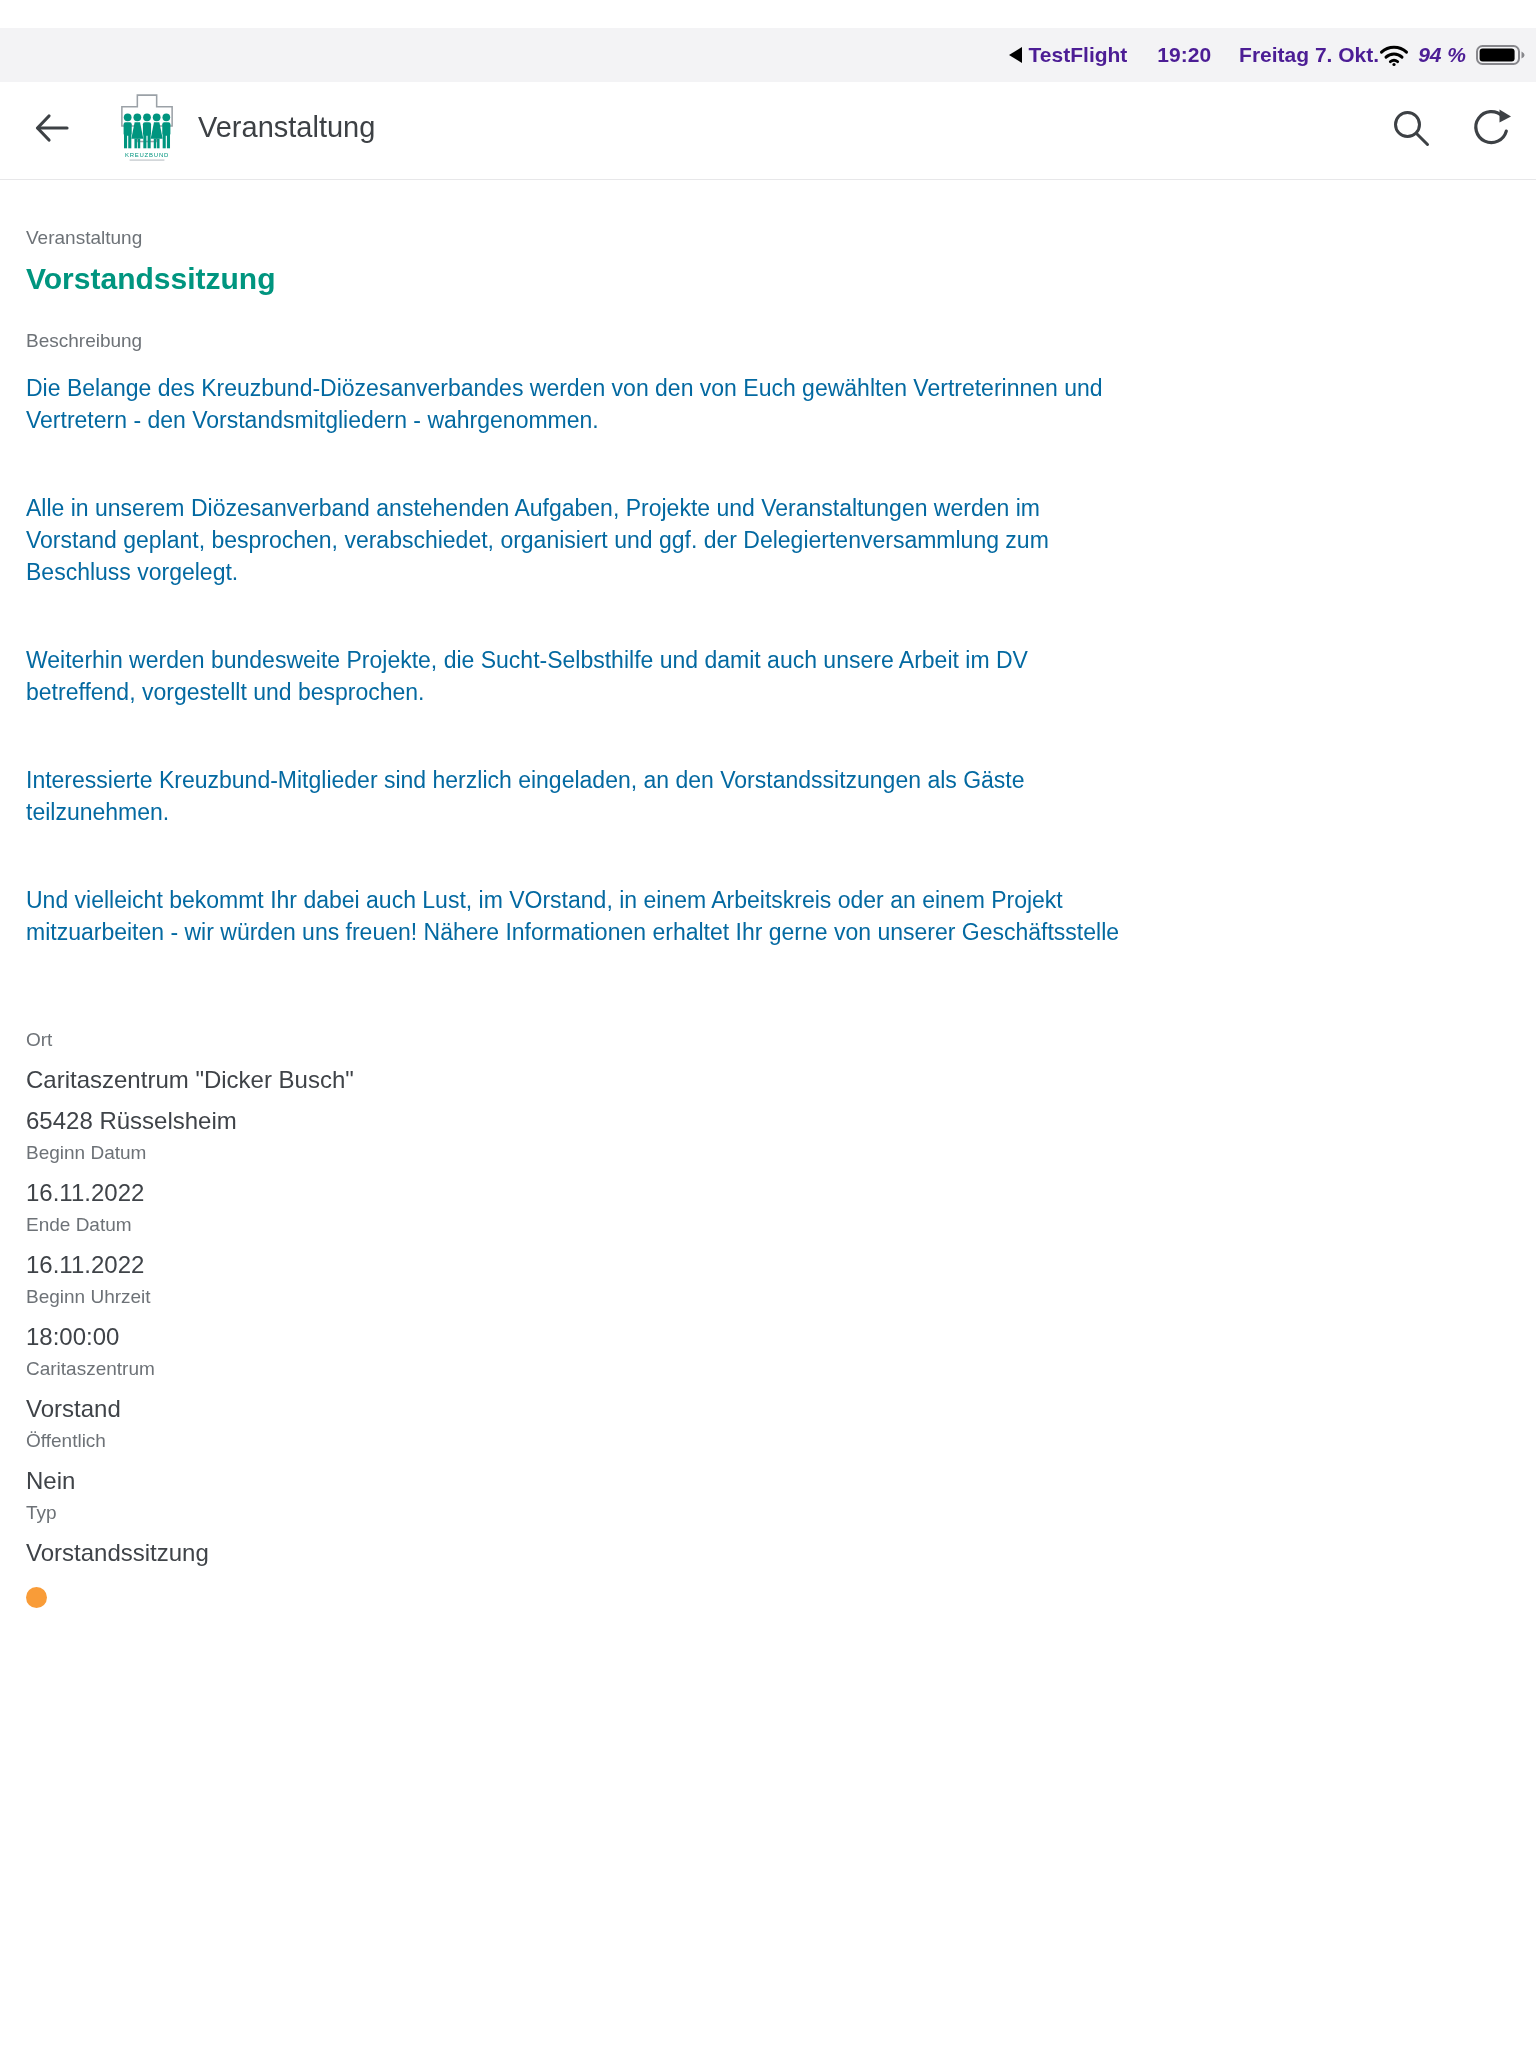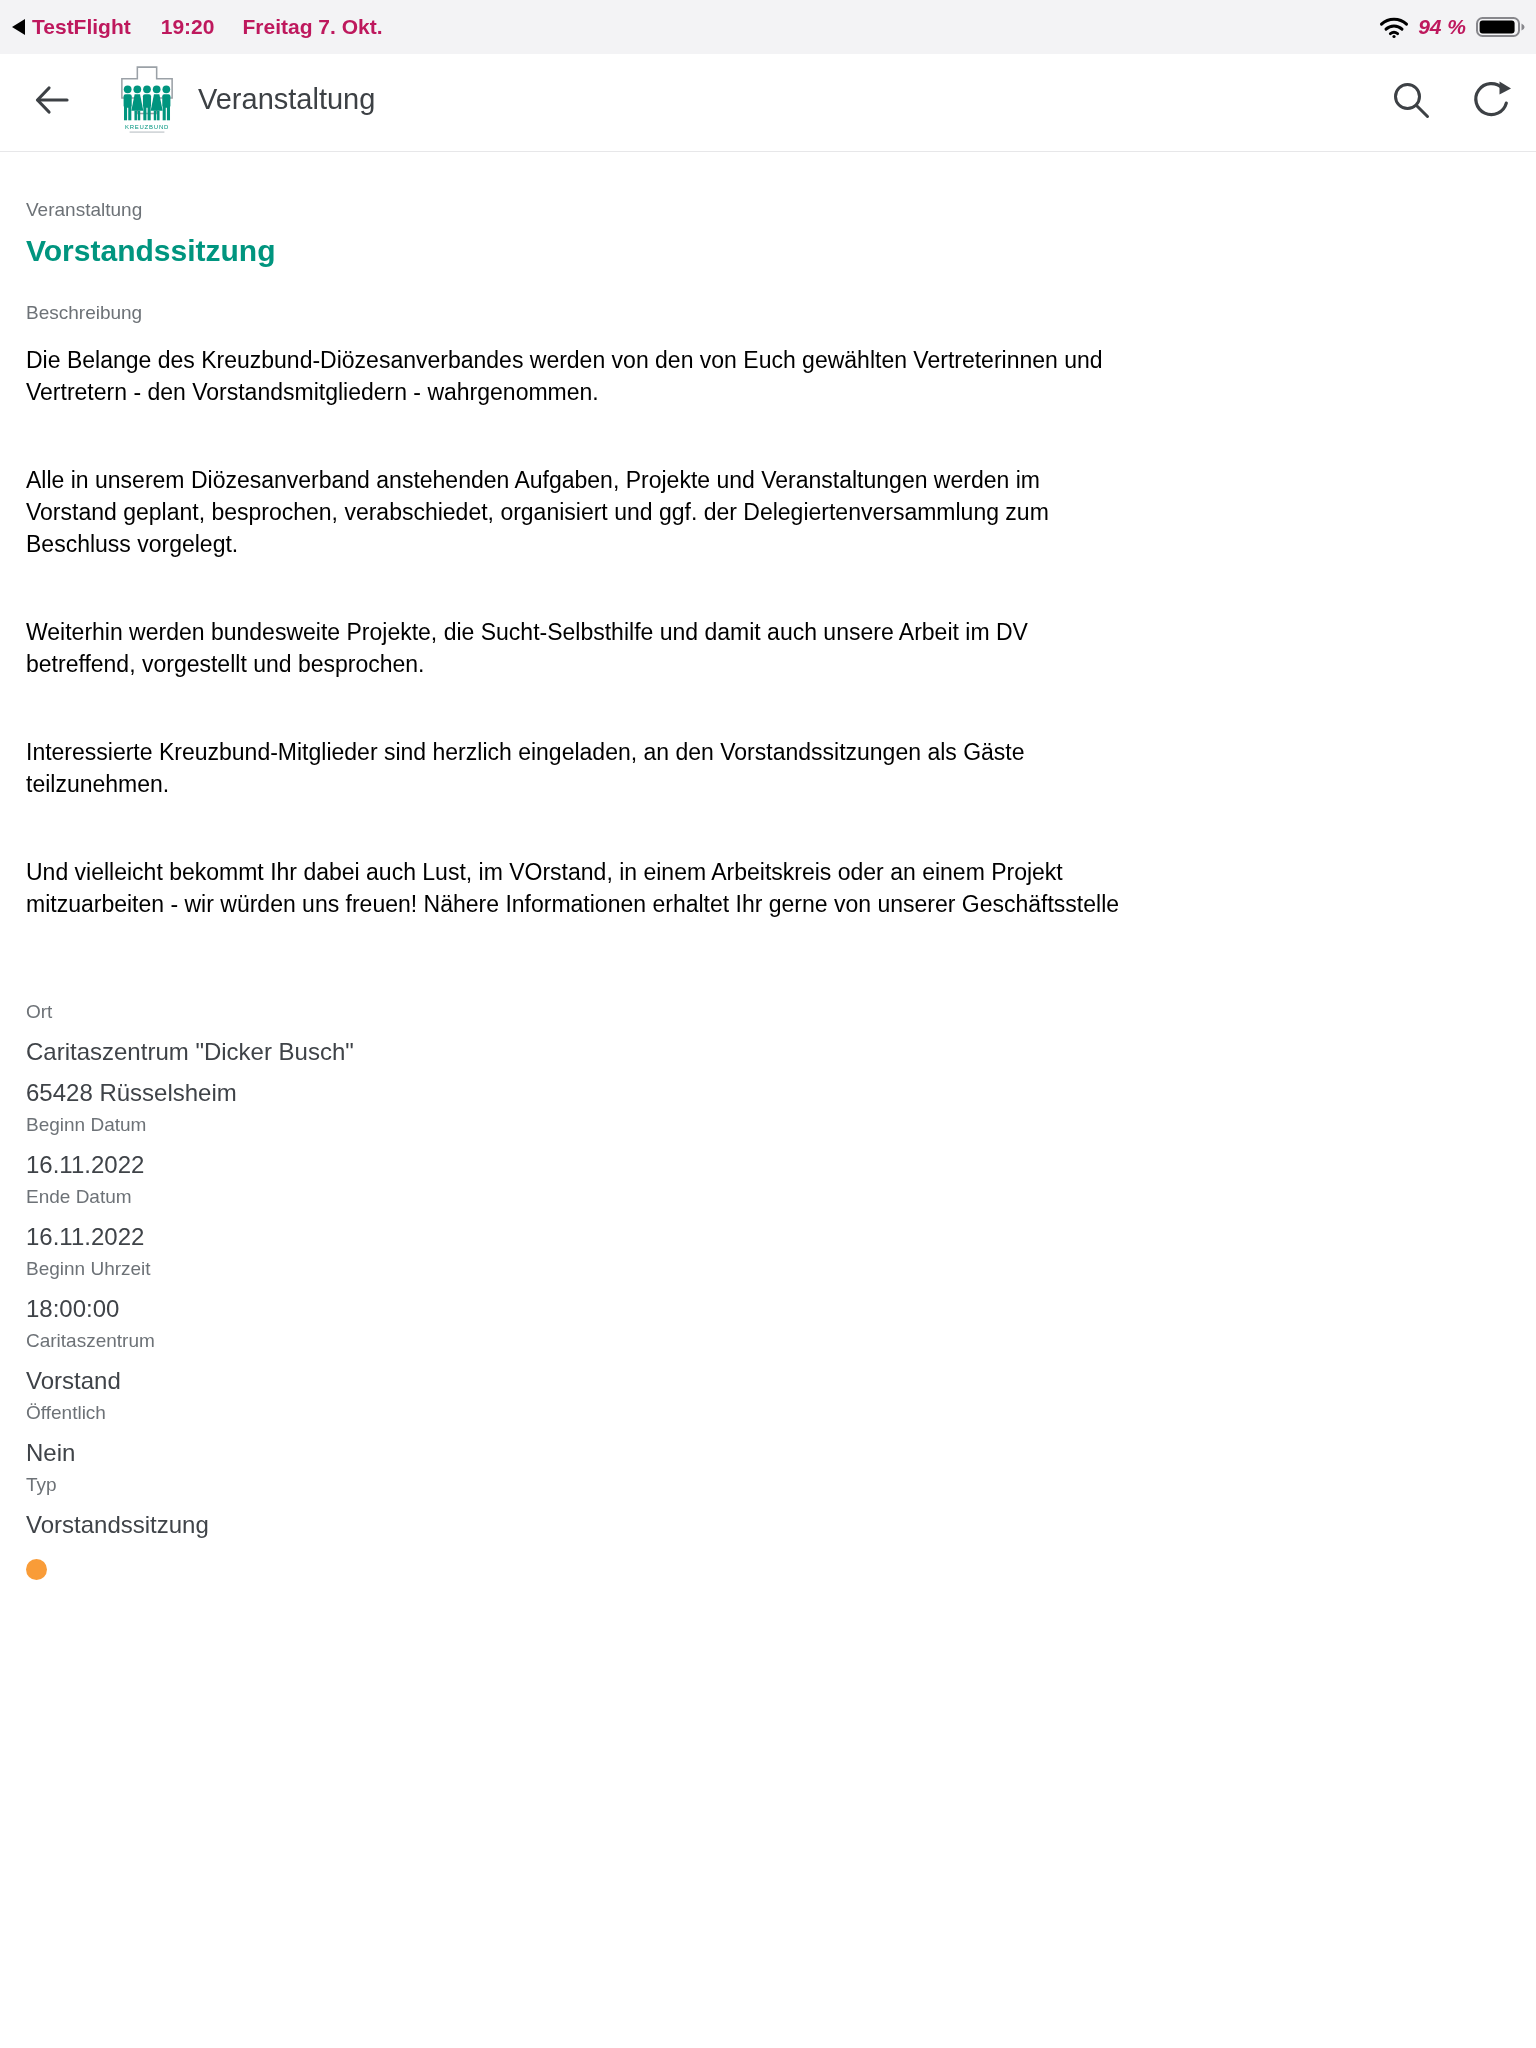--- a/index.html
+++ b/index.html
@@ -4,22 +4,22 @@
 <style>
   html,body{margin:0;padding:0;background:#ffffff;}
   body{
     width:1536px;height:2048px;position:relative;overflow:hidden;
     font-family:"Liberation Sans","DejaVu Sans",sans-serif;
     -webkit-font-smoothing:antialiased;
   }
   
   .statusbar{
     height:54px;background:#f3f3f5;display:flex;align-items:center;
-    justify-content:space-between;padding:0 10px 0 12px;box-sizing:border-box;
-    font-size:21px;font-weight:600;color:#be185d;
+    justify-content:flex-end;padding:0 10px 0 12px;box-sizing:border-box;
+    font-size:21px;font-weight:600;color:#4c1d95;margin-top:28px;
   }
   .sb-left,.sb-right{display:flex;align-items:center;}
   .sb-back-group{display:flex;align-items:center;cursor:pointer;}
   .sb-back-tri{margin-right:7px;display:flex;}
   .sb-time{margin-left:30px;}
   .sb-date{margin-left:28px;}
   .sb-right .pct{margin:0 10px 0 9px;font-weight:600;font-style:italic;}
   
   .appbar{
     height:98px;background:#ffffff;border-bottom:1px solid #e7e7e9;
@@ -29,21 +29,21 @@
   .logo{margin-left:44px;flex:0 0 auto;display:flex;}
   .appbar-title{margin-left:22px;font-size:29px;color:#3d4145;flex:1 1 auto;}
   .icon-btn{width:46px;height:46px;display:flex;align-items:center;justify-content:center;cursor:pointer;flex:0 0 auto;}
   .icon-btn + .icon-btn{margin-left:34px;}
   
   .content{padding:46px 40px 0 26px;}
   .small-label{font-size:19px;line-height:23px;color:#6d7277;}
   .page-title{margin-top:12px;font-size:30px;line-height:36px;font-weight:700;color:#00957F;}
   .desc-label{margin-top:32px;}
   .desc{margin-top:20px;max-width:1105px;}
-  .desc p{margin:0;font-size:23px;line-height:32px;color:#000000;}
+  .desc p{margin:0;font-size:23px;line-height:32px;color:#0369a1;}
   .desc p + p{margin-top:56px;}
   .fields{margin-top:80px;}
   .field + .field{}
   .field .value{margin-top:8px;font-size:24px;line-height:41px;color:#3f4348;}
   .color-dot{
     margin-top:14px;width:21px;height:21px;border-radius:50%;
     background:#F99C38;
   }
 </style>
 </head>

